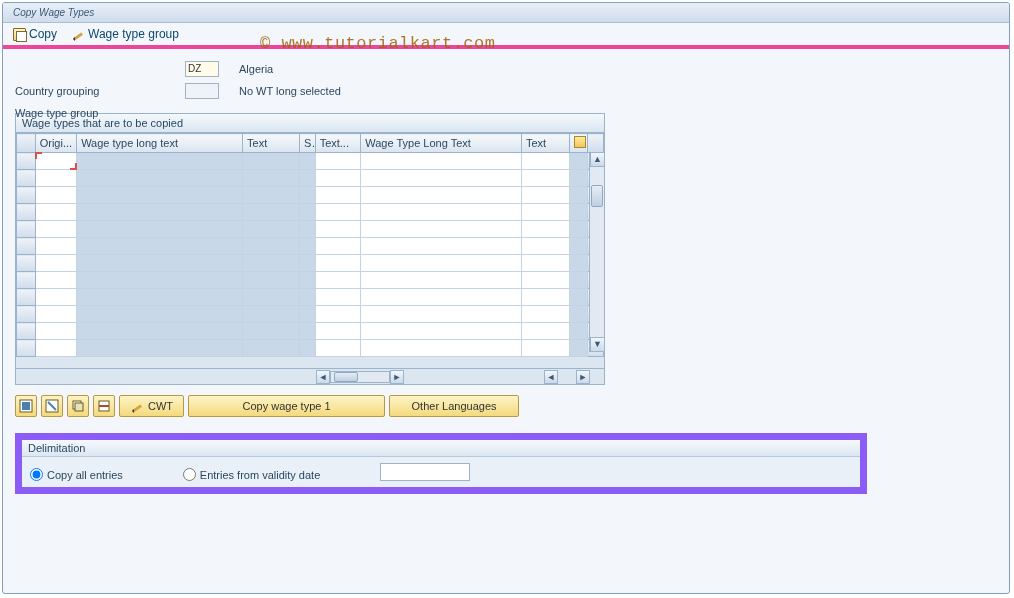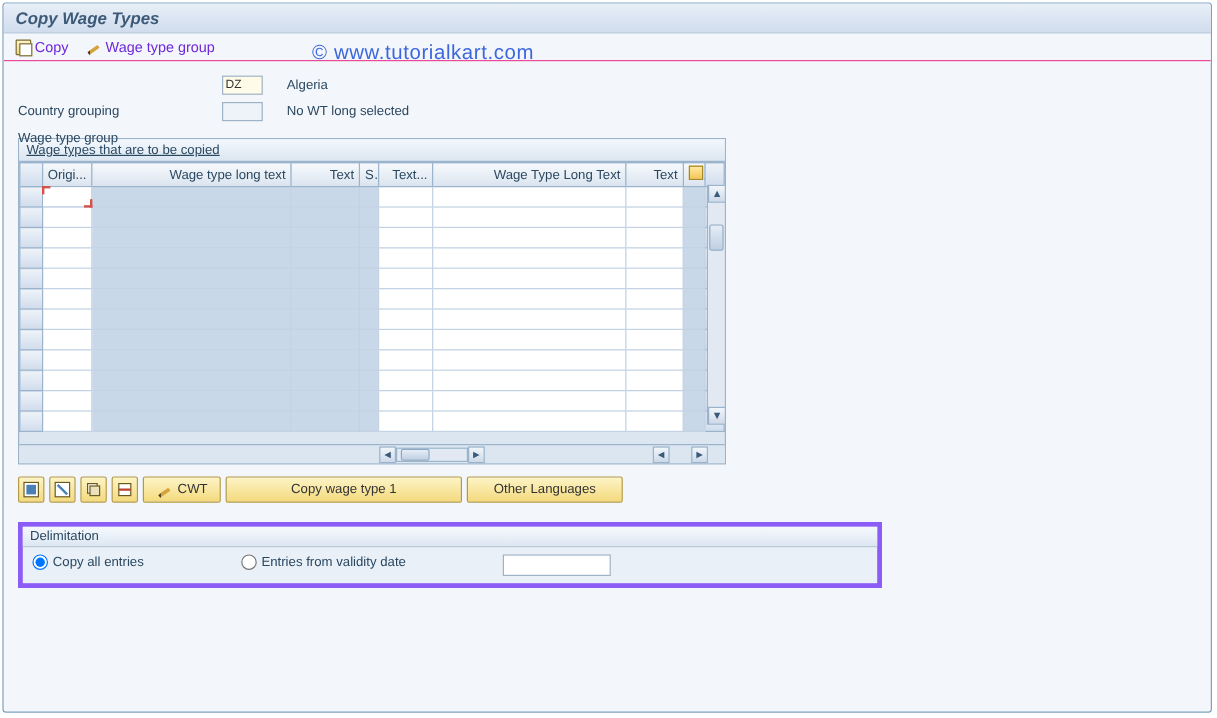--- a/index.html
+++ b/index.html
@@ -17,33 +17,33 @@
     border: 1px solid #7fa1c1;
     border-radius: 3px;
     overflow: hidden;
     background: #f3f6fa;
   }
   .titlebar {
     background: linear-gradient(#e8eff7, #d0dced);
     border-bottom: 1px solid #a9bfd6;
     padding: 4px 10px;
     font-style: italic;
-    font-weight: bold;
-    font-size: 14px;
+    font-weight: normal;
+    font-size: 10px;
     color: #3c5a78;
   }
   .toolbar {
     background: #f3f6fa;
-    border-bottom: 1px solid #ec4899;
+    border-bottom: 4px solid #ec4899;
     padding: 4px 10px;
     display: flex;
     align-items: center;
     gap: 14px;
     font-size: 12px;
-    color: #6d28d9;
+    color: #0c4a6e;
   }
   .toolbar .tb-item {
     display: inline-flex; align-items: center; gap: 3px; cursor: pointer;
   }
   .ic-copy {
     width:13px; height:13px; border:1px solid #7a6a2d;
     background: linear-gradient(#fff4c6,#f0d67a); border-radius:1px;
     position:relative;
   }
   .ic-copy:before {
@@ -76,46 +76,46 @@
   }
   .wtg-box {
     width: 34px; height:16px; border:1px solid #9fb2c7; background:#eef3f9;
   }
   .after-field { margin-left: 20px; color:#2b4861; }
   .chk-row input { vertical-align:middle; margin-right:4px; }
 
   
   .watermark {
     position:absolute; left:260px; top:34px;
-    font-size: 17px; color:#1d4ed8; opacity:0.85; letter-spacing:0.5px;
+    font-size: 17px; color:#a16207; opacity:0.85; letter-spacing:0.5px;
     pointer-events:none;
+    font-family:Liberation Mono, monospace;
   }
 
   
   .grid-panel {
     width: 590px;
     border:1px solid #9cb4cb;
     margin-top: 12px;
     background:#dbe6f1;
   }
   .grid-title {
     background: linear-gradient(#f3f8fd,#dbe6f1);
     border-bottom: 1px solid #9cb4cb;
     padding: 3px 6px;
     color:#2b4861;
-    text-decoration:underline;
   }
   .grid-wrap { position:relative; height: 235px; }
   table.grid {
     border-collapse: collapse; width:100%; table-layout:fixed;
   }
   table.grid th {
     background: linear-gradient(#f6f9fc,#dae4ef);
     border:1px solid #9cb4cb;
-    font-weight:normal; text-align:right;
+    font-weight:normal; text-align:left;
     padding: 2px 4px; height:18px; color:#2b4861; font-size:11px;
     overflow:hidden; white-space:nowrap; text-overflow:ellipsis;
   }
   table.grid td {
     border:1px solid #c4d3e3;
     height:17px; background:#c9d8e8;
     padding:0;
   }
   table.grid td.white { background:#fff; }
   .rowhdr { background:linear-gradient(#eef3f8,#d0dced)!important;
@@ -195,31 +195,31 @@
     cursor:pointer;
   }
   .icon-tiny {
     width:22px; padding:0;
   }
   .icon-tiny svg { width:14px; height:14px; }
 
   
   .delim {
     margin-top:16px;
-    width: 720px;
-    border:4px solid #8b5cf6;
+    width: 852px;
+    border:7px solid #8b5cf6;
     background:#e9f0f7;
   }
   .delim-title {
     background:linear-gradient(#f5f9fc,#dde7f2);
     border-bottom:1px solid #b7c9db;
     padding:2px 6px; color:#2b4861;
   }
   .delim-body {
-    padding:6px 8px; display:flex; align-items:flex-start; gap:81px;
+    padding:6px 8px; display:flex; align-items:flex-end; gap:60px;
   }
   .delim-body label { color:#2b4861; display:flex; align-items:center; gap:4px;}
   .date-box {
     width:90px; height:18px; border:1px solid #9fb2c7; background:#fff;
   }
 </style>
 </head>
 <body>
 
 <div class="window">

